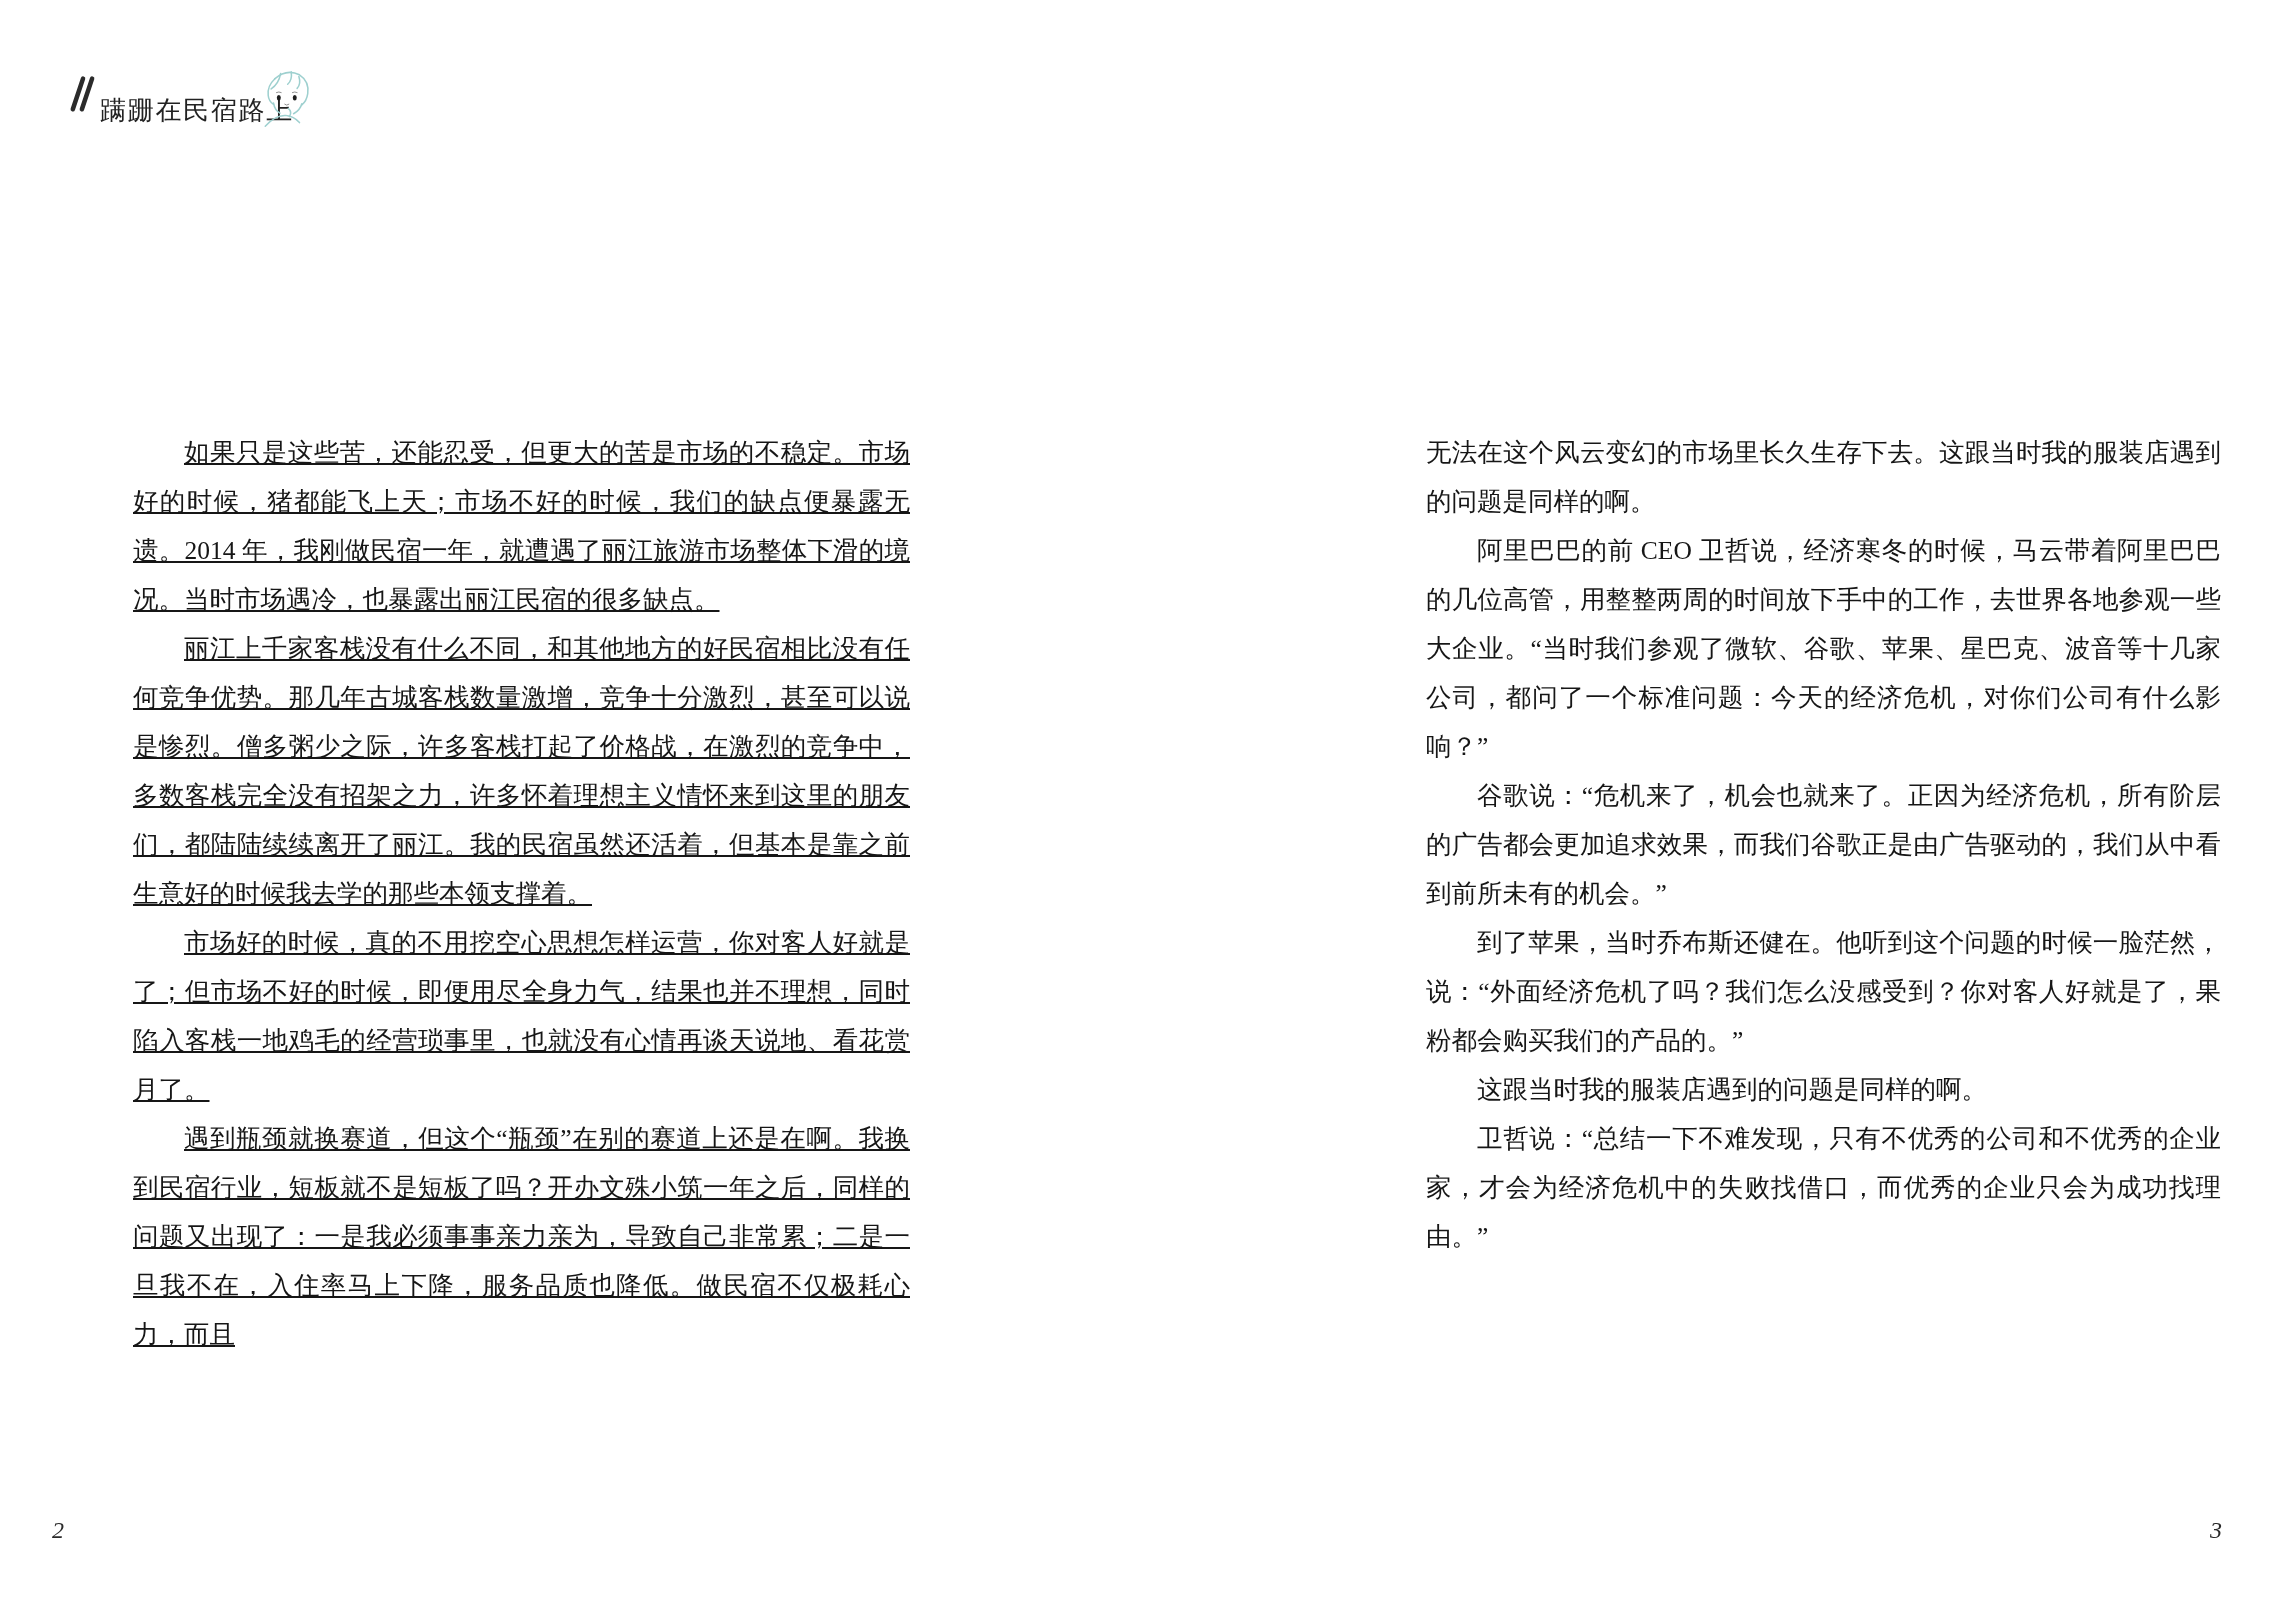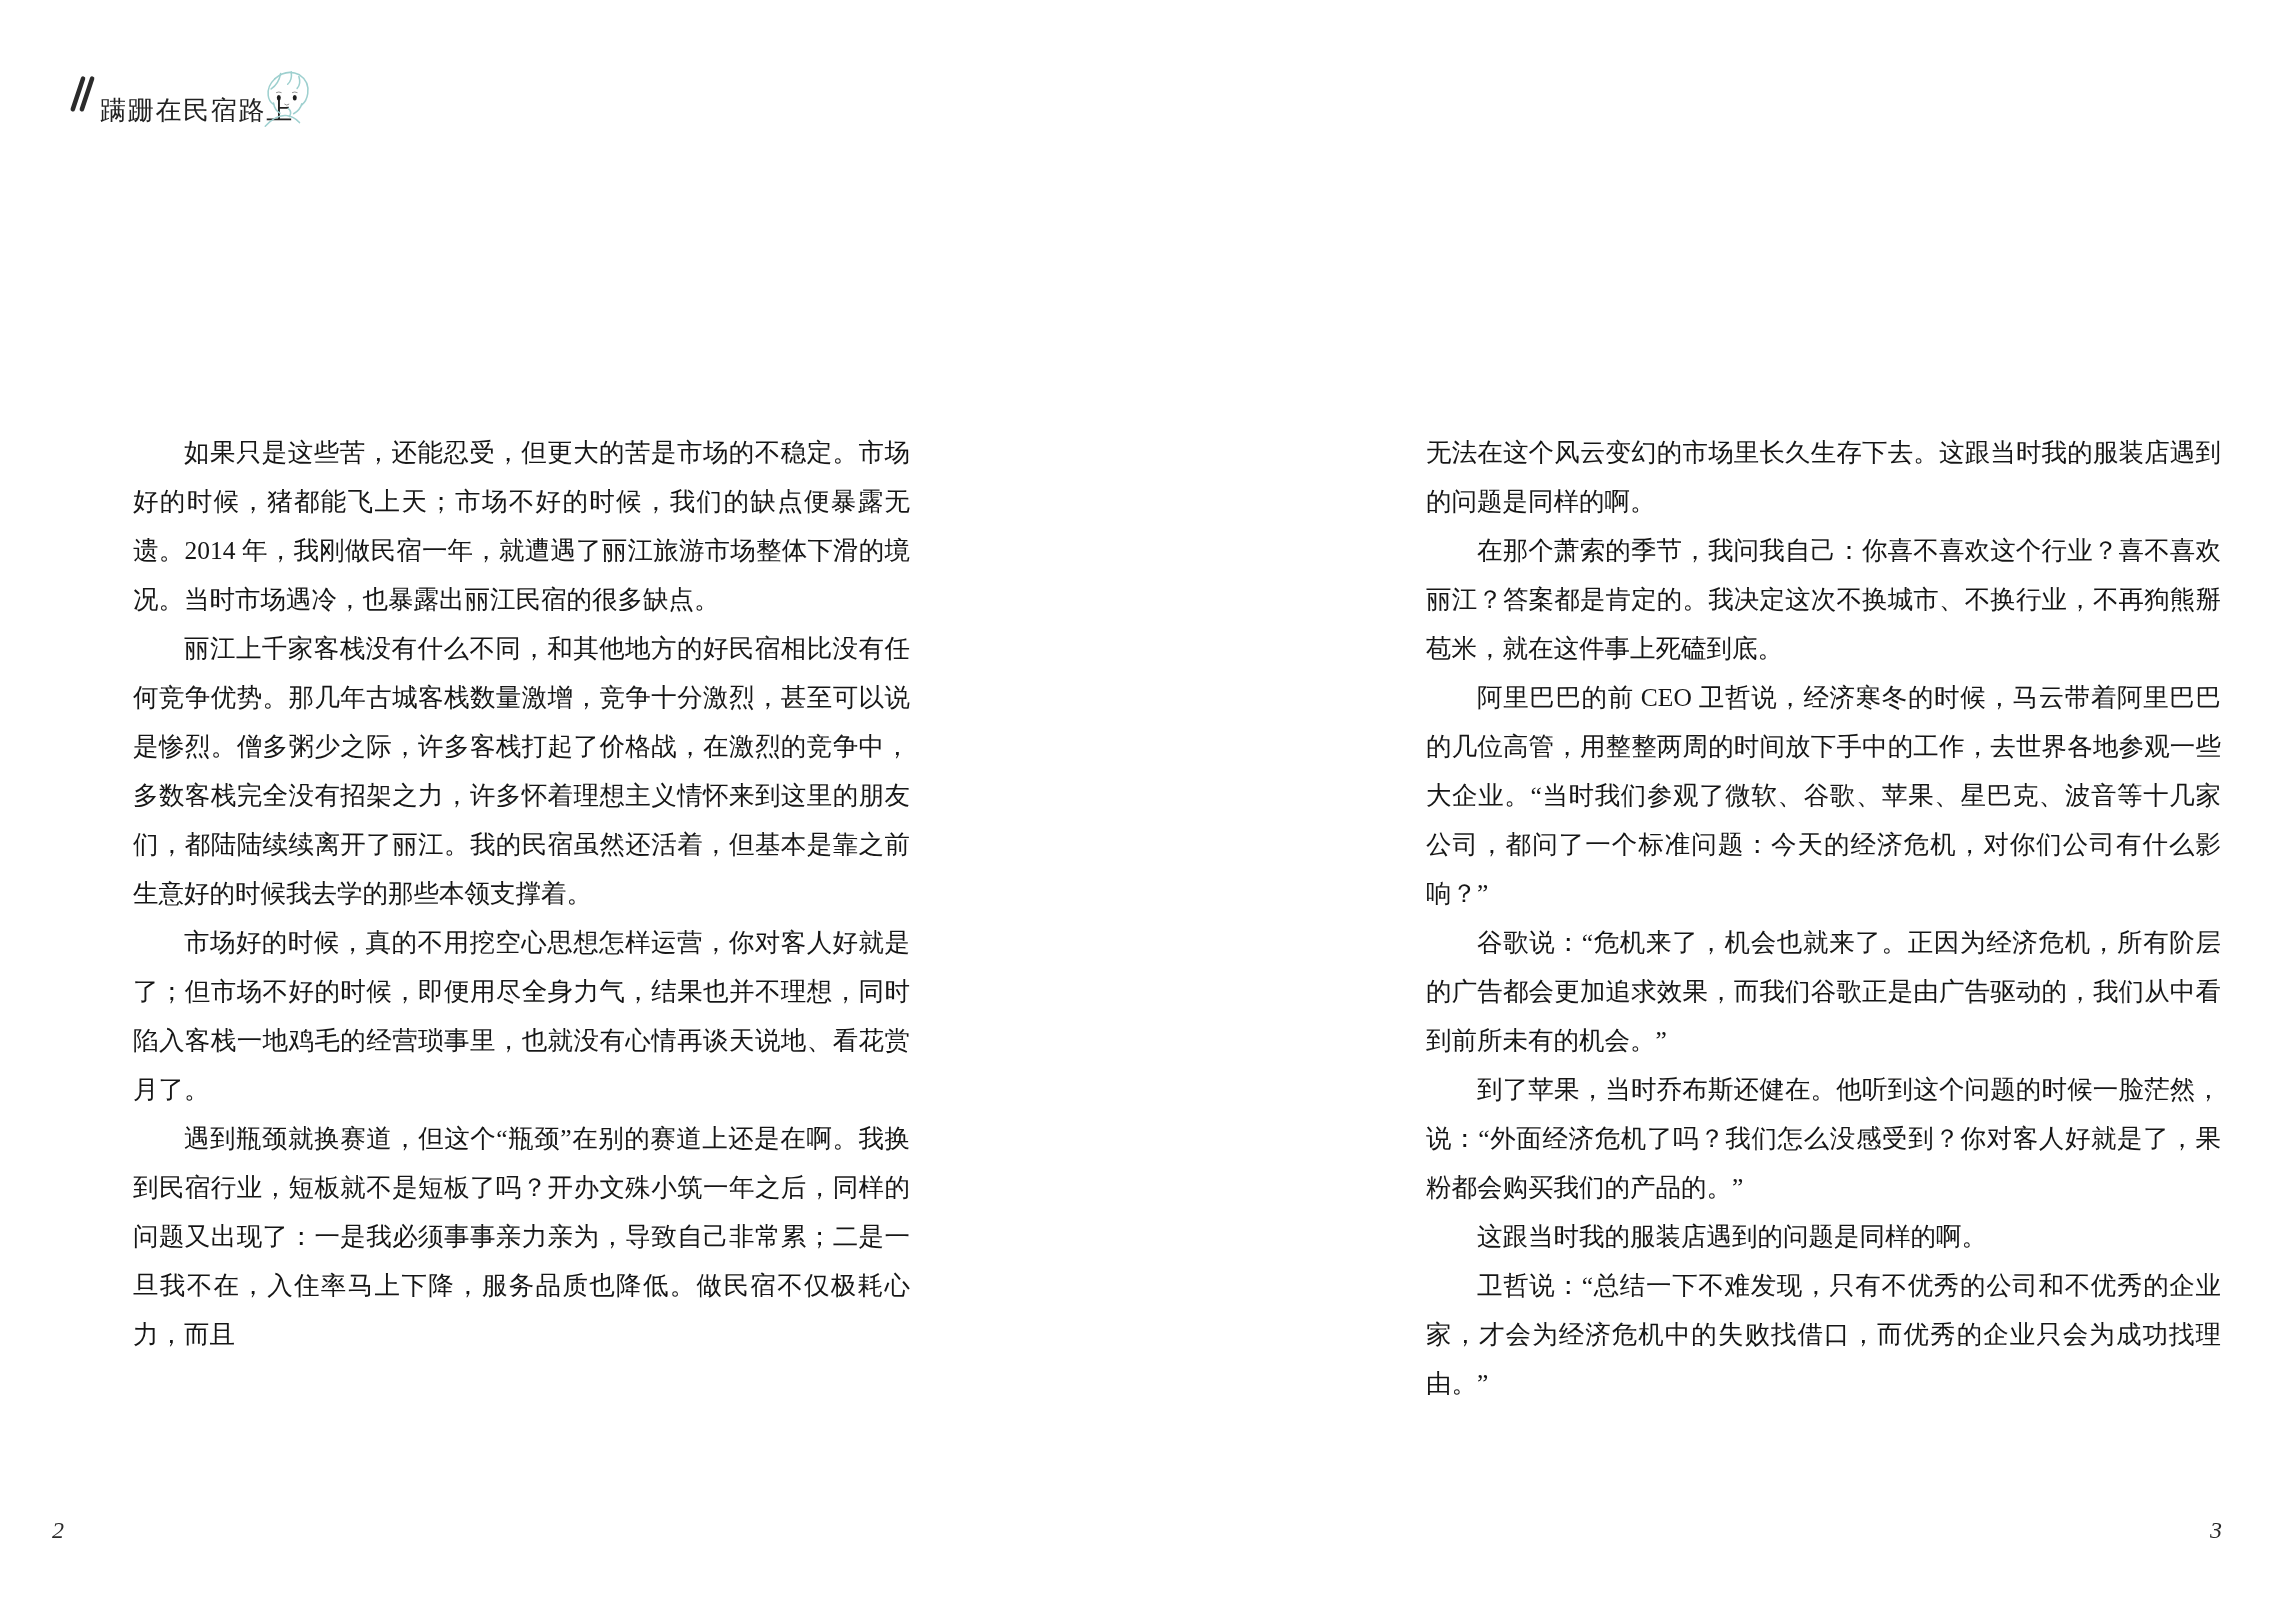--- a/index.html
+++ b/index.html
@@ -19,21 +19,21 @@
     font-family: "Liberation Serif", "DejaVu Serif", serif;
   }
   .avatar { position: absolute; left: 257px; top: 52px; width: 59px; height: 64px; }
 
   .text-col {
     position: absolute; top: 428px;
     font-size: 25.5px; line-height: 49px;
     text-align: justify; text-justify: inter-ideograph;
     color: #161616;
   }
-  .text-col.left  { left: 133px;  width: 777px; }
+  .text-col.left  { left: 133px;  width: 777px; text-decoration: underline; }
   .text-col.right { left: 1426px; width: 795px; }
   .para { margin: 0; }
   .para.indent { text-indent: 2em; }
 
   .pageno {
     position: absolute; top: 1517px;
     font-size: 24px; font-style: italic; color: #2a2a2a;
     font-family: "Liberation Serif", "DejaVu Serif", serif;
   }
   .pageno.pn-left  { left: 52px; }
@@ -78,21 +78,20 @@
 
   <main class="text-col left">
       <p class="para indent">如果只是这些苦，还能忍受，但更大的苦是市场的不稳定。市场好的时候，猪都能飞上天；市场不好的时候，我们的缺点便暴露无遗。2014 年，我刚做民宿一年，就遭遇了丽江旅游市场整体下滑的境况。当时市场遇冷，也暴露出丽江民宿的很多缺点。</p>
       <p class="para indent">丽江上千家客栈没有什么不同，和其他地方的好民宿相比没有任何竞争优势。那几年古城客栈数量激增，竞争十分激烈，甚至可以说是惨烈。僧多粥少之际，许多客栈打起了价格战，在激烈的竞争中，多数客栈完全没有招架之力，许多怀着理想主义情怀来到这里的朋友们，都陆陆续续离开了丽江。我的民宿虽然还活着，但基本是靠之前生意好的时候我去学的那些本领支撑着。</p>
       <p class="para indent">市场好的时候，真的不用挖空心思想怎样运营，你对客人好就是了；但市场不好的时候，即便用尽全身力气，结果也并不理想，同时陷入客栈一地鸡毛的经营琐事里，也就没有心情再谈天说地、看花赏月了。</p>
       <p class="para indent">遇到瓶颈就换赛道，但这个“瓶颈”在别的赛道上还是在啊。我换到民宿行业，短板就不是短板了吗？开办文殊小筑一年之后，同样的问题又出现了：一是我必须事事亲力亲为，导致自己非常累；二是一旦我不在，入住率马上下降，服务品质也降低。做民宿不仅极耗心力，而且</p>
     </main>
 
   <main class="text-col right">
       <p class="para">无法在这个风云变幻的市场里长久生存下去。这跟当时我的服装店遇到的问题是同样的啊。</p>
-      <p class="para indent">在那个萧索的季节，我问我自己：你喜不喜欢这个行业？喜不喜欢丽江？答案都是肯定的。我决定这次不换城市、不换行业，不再狗熊掰苞米，就在这件事上死磕到底。</p>
       <p class="para indent">阿里巴巴的前 CEO 卫哲说，经济寒冬的时候，马云带着阿里巴巴的几位高管，用整整两周的时间放下手中的工作，去世界各地参观一些大企业。“当时我们参观了微软、谷歌、苹果、星巴克、波音等十几家公司，都问了一个标准问题：今天的经济危机，对你们公司有什么影响？”</p>
       <p class="para indent">谷歌说：“危机来了，机会也就来了。正因为经济危机，所有阶层的广告都会更加追求效果，而我们谷歌正是由广告驱动的，我们从中看到前所未有的机会。”</p>
       <p class="para indent">到了苹果，当时乔布斯还健在。他听到这个问题的时候一脸茫然，说：“外面经济危机了吗？我们怎么没感受到？你对客人好就是了，果粉都会购买我们的产品的。”</p>
       <p class="para indent">这跟当时我的服装店遇到的问题是同样的啊。</p>
       <p class="para indent">卫哲说：“总结一下不难发现，只有不优秀的公司和不优秀的企业家，才会为经济危机中的失败找借口，而优秀的企业只会为成功找理由。”</p>
     </main>
 
   <div class="pageno pn-left">2</div>
   <div class="pageno pn-right">3</div>
 

